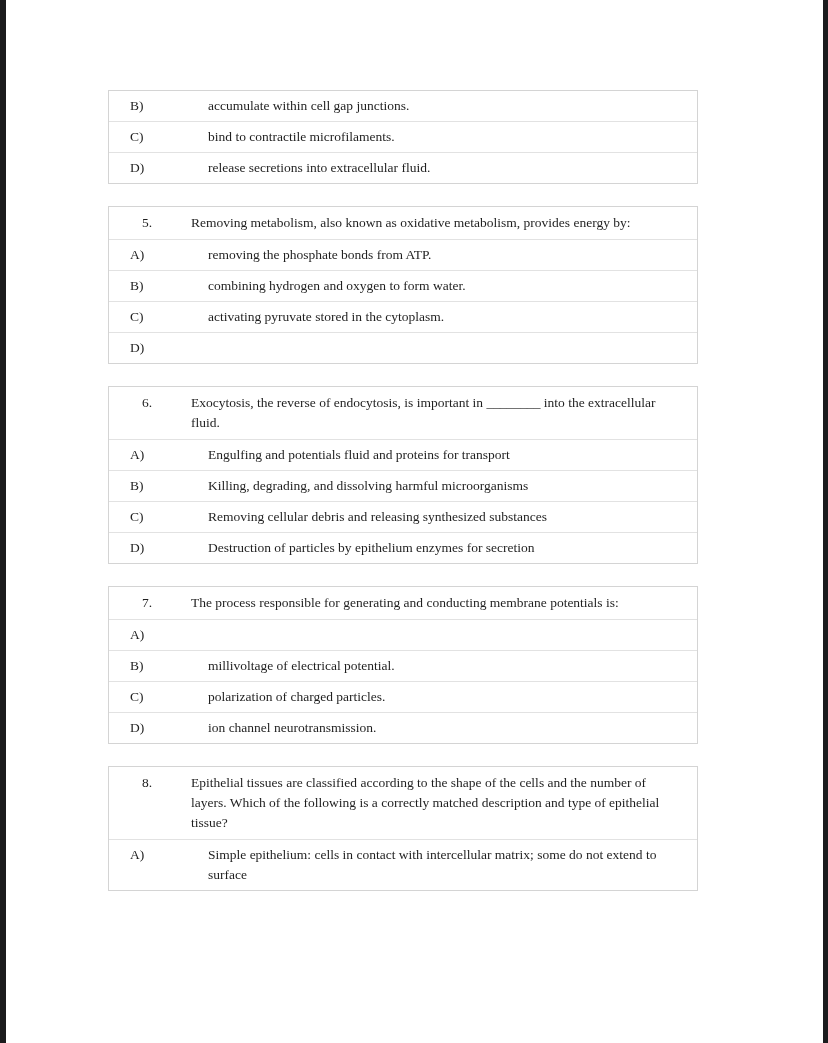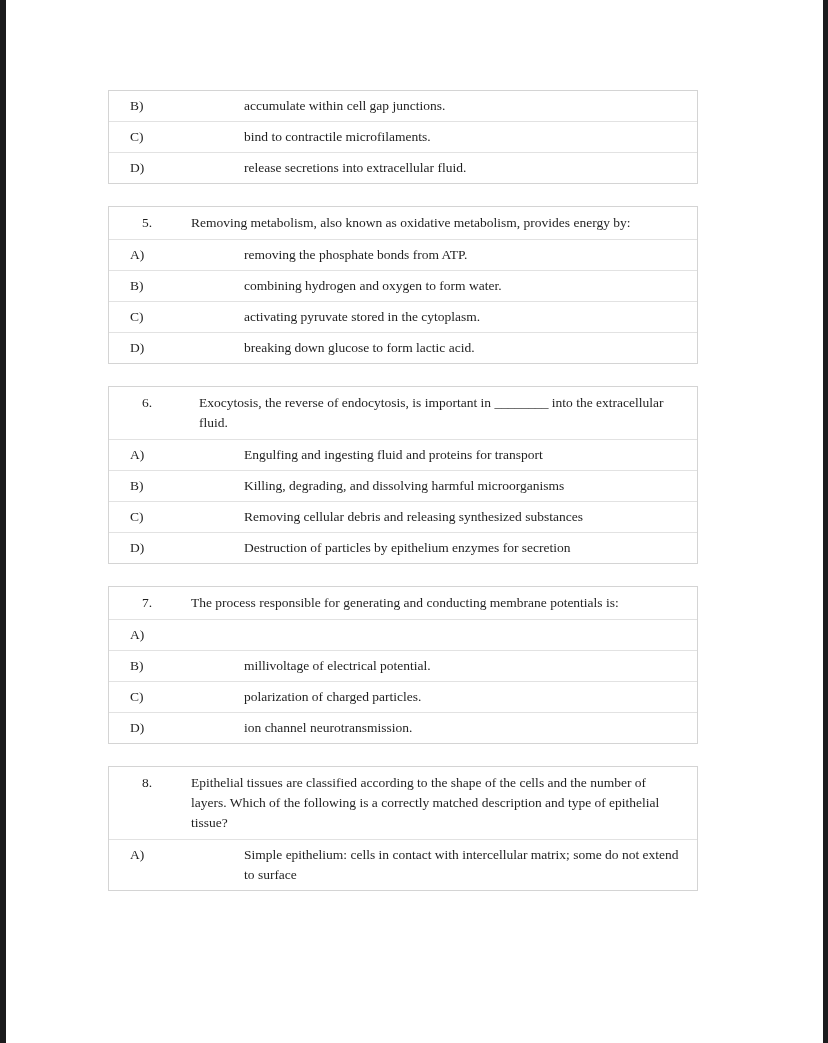--- a/index.html
+++ b/index.html
@@ -40,23 +40,23 @@
     padding-left:21px;
   }
   .q-row .cell-label{
     flex-basis:82px;
     padding-left:33px;
   }
   .cell-text{
     flex:1 1 auto;
     padding-right:10px;
   }
-  .opt-text{max-width:475px;margin-left:36px;}
+  .opt-text{max-width:475px;}
   .qw450{max-width:450px;}
-  .qw465{max-width:465px;margin-left:8px;}
+  .qw465{max-width:465px;}
   .qw500{max-width:500px;}
   .qw480{max-width:480px;}
 </style>
 </head>
 <body style="background: rgb(255, 255, 255); color: rgb(31, 31, 31);">
 
 <div class="edge edge-left" style="background: rgb(27, 27, 29);"></div>
 <div class="edge edge-right" style="background: rgb(27, 27, 29);"></div>
 
 <div class="content">
@@ -88,32 +88,31 @@
     <div class="row">
       <div class="cell-label">B)</div>
       <div class="cell-text opt-text">combining hydrogen and oxygen to form water.</div>
     </div>
     <div class="row">
       <div class="cell-label">C)</div>
       <div class="cell-text opt-text">activating pyruvate stored in the cytoplasm.</div>
     </div>
     <div class="row">
       <div class="cell-label">D)</div>
-      <div class="cell-text opt-text">breaking down glucose to form lactic acid.</div>
     </div>
   </section>
 
   <section class="qtable" style="border-color: rgb(212, 212, 212);">
     <div class="row q-row">
       <div class="cell-label">6.</div>
       <div class="cell-text qw465">Exocytosis, the reverse of endocytosis, is important in ________ into the extracellular fluid.</div>
     </div>
     <div class="row">
       <div class="cell-label">A)</div>
-      <div class="cell-text opt-text">Engulfing and ingesting fluid and proteins for transport</div>
+      <div class="cell-text opt-text">Engulfing and potentials fluid and proteins for transport</div>
     </div>
     <div class="row">
       <div class="cell-label">B)</div>
       <div class="cell-text opt-text">Killing, degrading, and dissolving harmful microorganisms</div>
     </div>
     <div class="row">
       <div class="cell-label">C)</div>
       <div class="cell-text opt-text">Removing cellular debris and releasing synthesized substances</div>
     </div>
     <div class="row">

